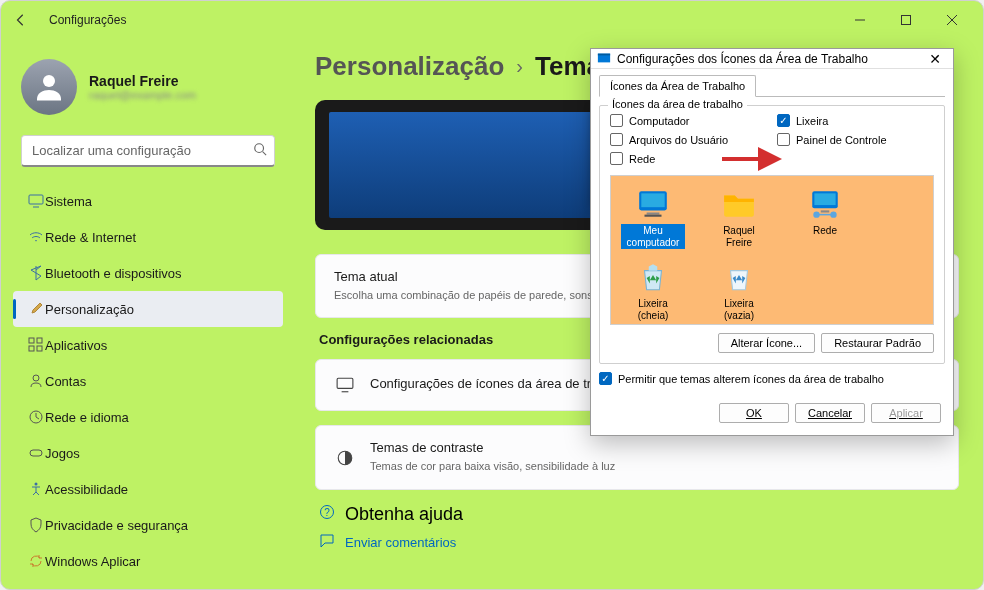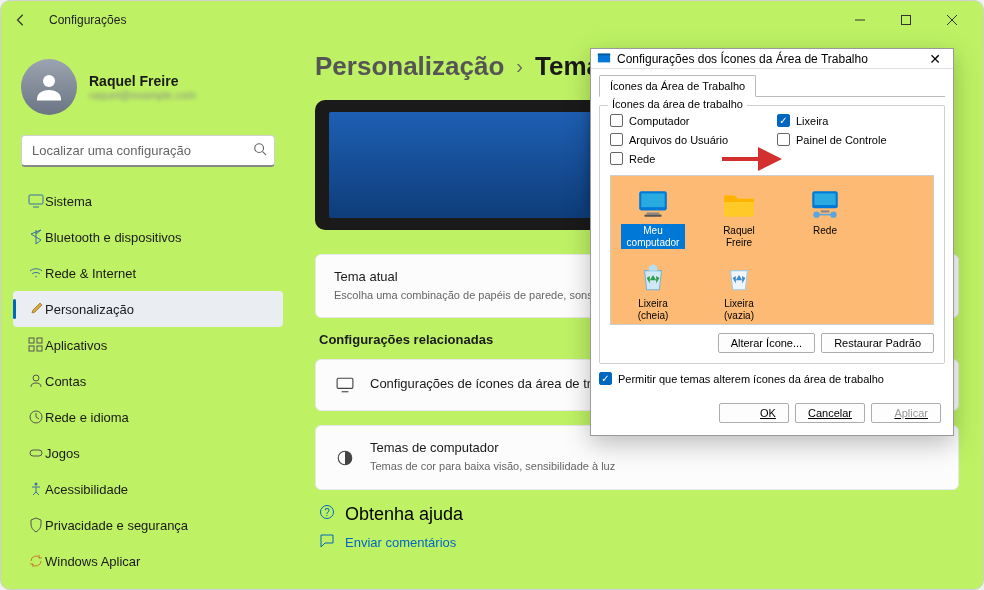--- a/index.html
+++ b/index.html
@@ -67,21 +67,21 @@
 .check-item { display: flex; align-items: center; gap: 6px; font-size: 11px; }
 .chk { width: 13px; height: 13px; border: 1px solid #666; border-radius: 2px; display: flex; align-items: center; justify-content: center; background: #fff; }
 .chk.checked { background: #0067c0; border-color: #0067c0; }
 .chk.checked::after { content: '✓'; color: #fff; font-size: 10px; line-height: 1; }
 .icon-well { border: 1px solid #cfcfcf; background: #fdba74; height: 150px; padding: 10px; display: flex; flex-wrap: wrap; align-content: flex-start; gap: 10px 22px; }
 .icon-entry { width: 64px; display: flex; flex-direction: column; align-items: center; gap: 2px; }
 .ie-icon { width: 36px; height: 36px; display: flex; align-items: center; justify-content: center; }
 .ie-label { font-size: 10px; text-align: center; padding: 1px 2px; line-height: 1.15; }
 .ie-label.selected { background: #0078d7; color: #fff; }
 .dlg-btn-row { display: flex; justify-content: flex-end; gap: 6px; margin-top: 8px; }
-.dlg-btn { border: 1px solid #adadad; background: #fdfdfd; padding: 3px 12px; font-size: 11px; border-radius: 2px; cursor: pointer; min-width: 70px; text-align: right; }
+.dlg-btn { border: 1px solid #adadad; background: #fdfdfd; padding: 3px 12px; font-size: 11px; border-radius: 2px; cursor: pointer; min-width: 70px; text-align: center; }
 .dlg-btn.disabled { color: #999; cursor: default; }
 .perm-row { display: flex; align-items: center; gap: 6px; margin-top: 8px; font-size: 11px; }
 .dlg-footer { display: flex; justify-content: flex-end; gap: 6px; padding: 10px 12px 12px 12px; text-decoration: underline; }
 
 .arrow { position: absolute; bottom: 178px; left: 110px; pointer-events: none; }
 .arrow svg { width: 70px; height: 28px; }
 
 .i-color { color: #0067c0; }
 </style>
 </head>
@@ -148,32 +148,32 @@
               <svg width="16" height="16" viewBox="0 0 16 16">
                 <rect x="1" y="2" width="14" height="9" rx="1" stroke="#3a6ea5" fill="none"></rect>
                 <line x1="5" y1="14" x2="11" y2="14" stroke="#3a6ea5"></line>
               </svg>
             </span>
             <span>Sistema</span>
           </li>
         <li class="nav-item">
             <span class="nav-icon">
               <svg width="16" height="16" viewBox="0 0 16 16">
+                <path d="M2 6c3-3 9-3 12 0M4 9c2-2 6-2 8 0M7 12c.6-.6 1.4-.6 2 0" stroke="#3a6ea5" fill="none"></path>
+              </svg>
+            </span>
+            <span>Rede &amp; Internet</span>
+          </li>
+        <li class="nav-item">
+            <span class="nav-icon">
+              <svg width="16" height="16" viewBox="0 0 16 16">
                 <path d="M8 1v14l5-4-10-6 10-4-5 4" stroke="#3a6ea5" fill="none"></path>
               </svg>
             </span>
             <span>Bluetooth e dispositivos</span>
-          </li>
-        <li class="nav-item">
-            <span class="nav-icon">
-              <svg width="16" height="16" viewBox="0 0 16 16">
-                <path d="M2 6c3-3 9-3 12 0M4 9c2-2 6-2 8 0M7 12c.6-.6 1.4-.6 2 0" stroke="#3a6ea5" fill="none"></path>
-              </svg>
-            </span>
-            <span>Rede &amp; Internet</span>
           </li>
         <li class="nav-item active">
             <span class="nav-icon">
               <svg width="16" height="16" viewBox="0 0 16 16">
                 <path d="M12 2l2 2-7 7-3 1 1-3z" fill="#d4a84b" stroke="#b0873a"></path>
               </svg>
             </span>
             <span>Personalização</span>
           </li>
         <li class="nav-item">
@@ -275,21 +275,21 @@
 
       <div class="card">
         <div class="card-row">
           <span class="card-row-icon">
               <svg width="18" height="18" viewBox="0 0 16 16">
                 <circle cx="8" cy="8" r="6" stroke="#444" fill="none"></circle>
                 <path d="M8 2a6 6 0 010 12z" fill="#444"></path>
               </svg>
             </span>
           <div>
-            <div class="card-title">Temas de computador</div>
+            <div class="card-title">Temas de contraste</div>
             <div class="card-sub">Temas de cor para baixa visão, sensibilidade à luz</div>
           </div>
         </div>
       </div>
 
       <div style="display:flex;align-items:center;gap:10px;margin:14px 4px 4px 4px;">
         <span><svg width="16" height="16" viewBox="0 0 16 16">
               <circle cx="8" cy="8" r="6.5" stroke="#0067c0" fill="none"></circle>
               <text x="8" y="12" font-size="10" text-anchor="middle" fill="#0067c0">?</text>
             </svg></span>

